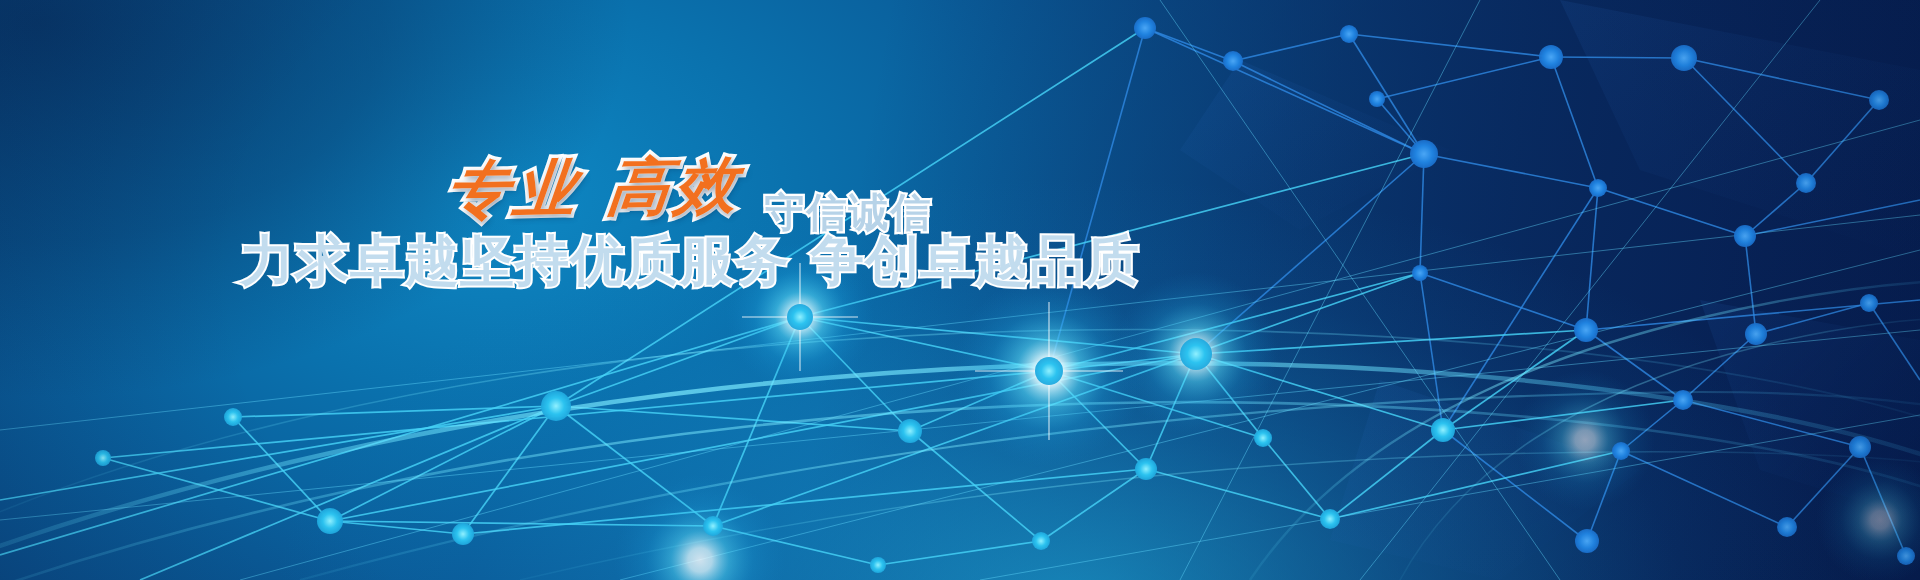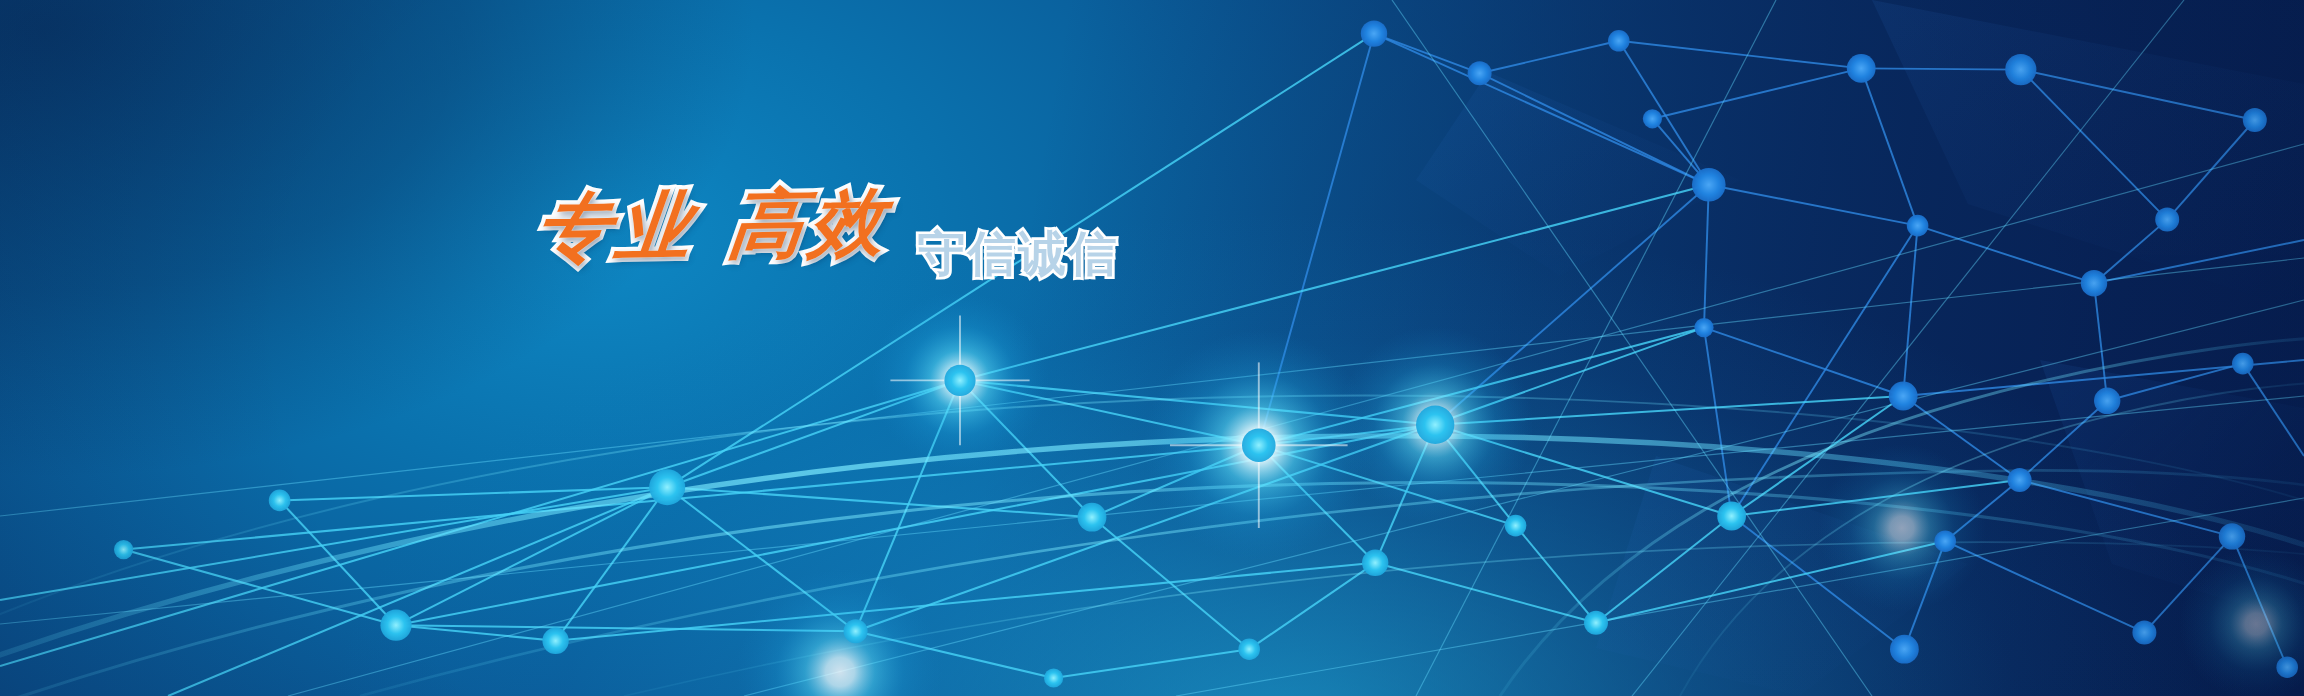--- a/index.html
+++ b/index.html
@@ -343,15 +343,18 @@
     </g>
   </svg>
 
   <div class="bg-vignette"></div>
 
   <div class="text-block">
     <div class="headline">
       <span class="hl-brush">专业 高效</span>
       <span class="hl-outline">守信诚信</span>
     </div>
+    <div class="subline">
+      <span class="sub-outline">力求卓越坚持优质服务  争创卓越品质</span>
+    </div>
   </div>
 
 </div>
 
 </body></html>

